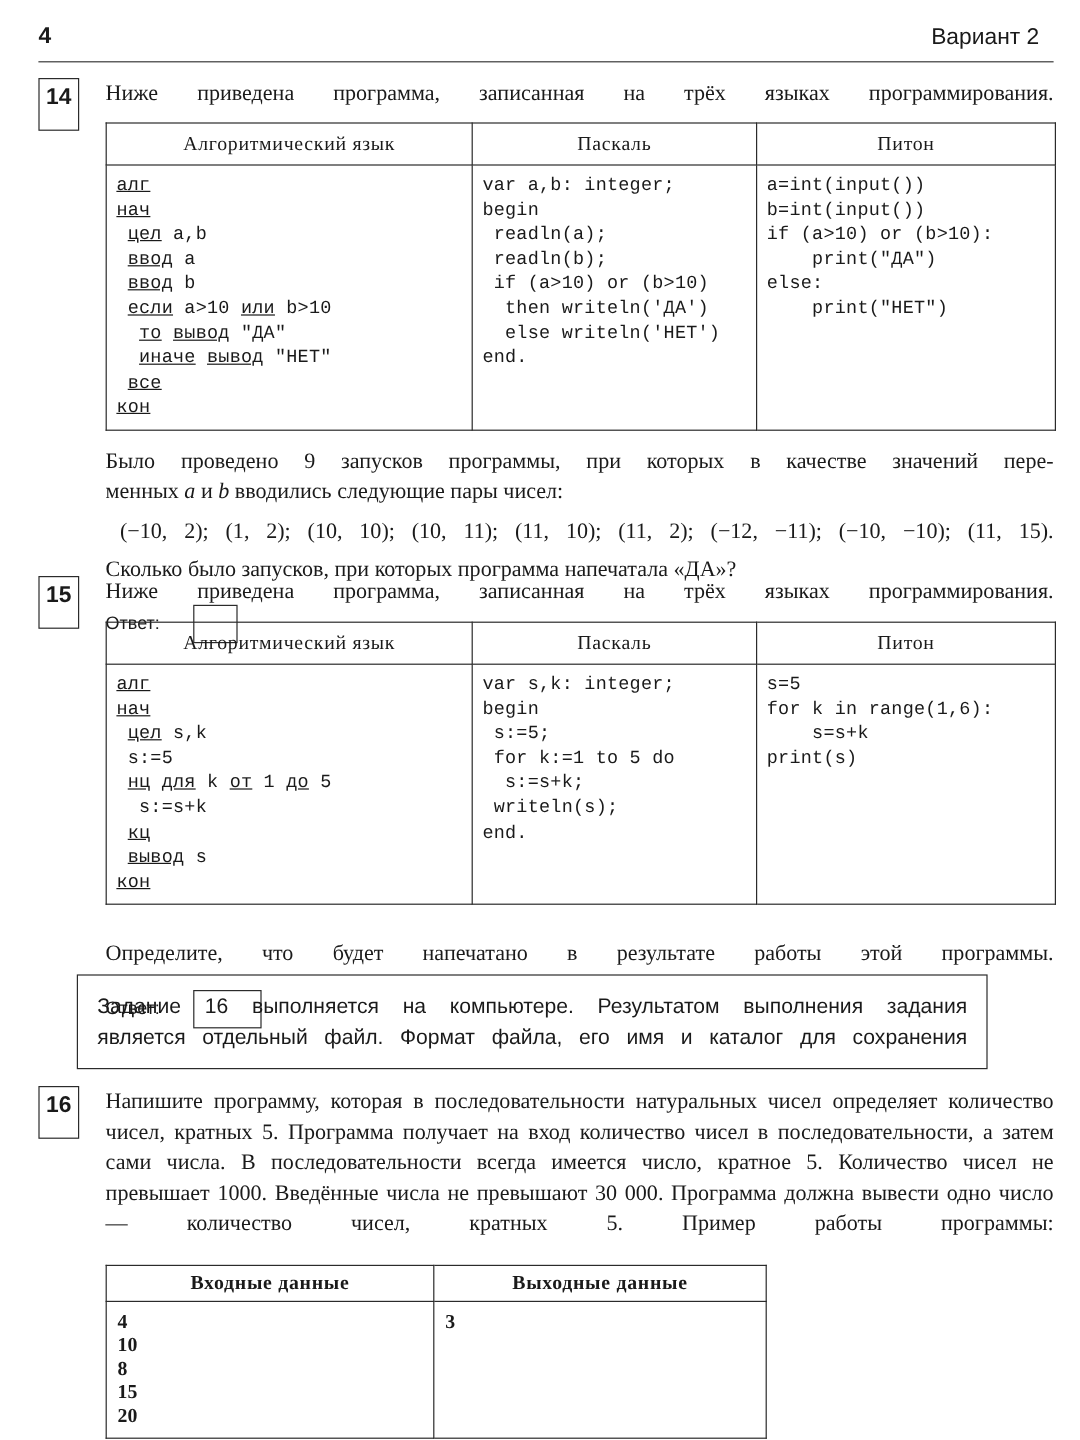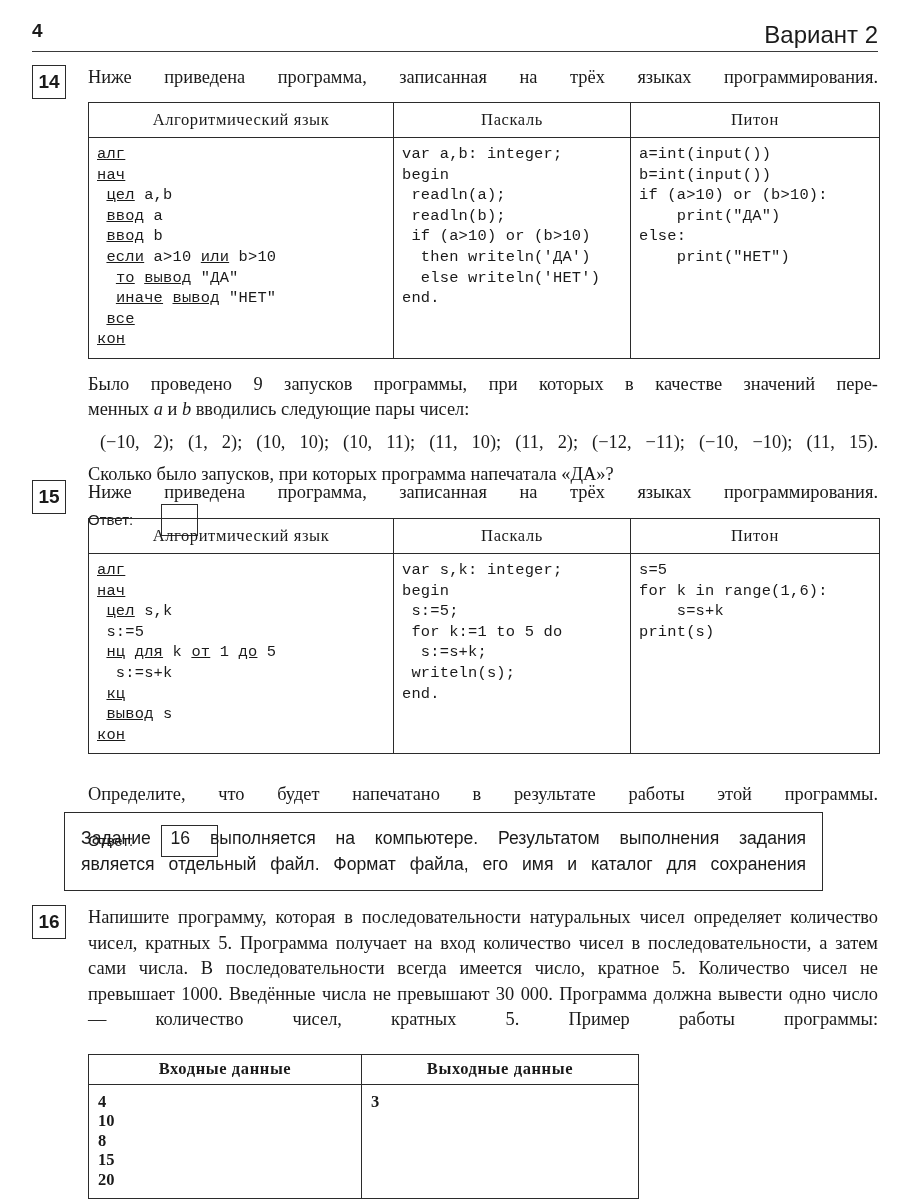--- a/index.html
+++ b/index.html
@@ -36,23 +36,23 @@
   .runhead .folio {
     position: absolute;
     left: 0; top: 0;
     font-family: "Liberation Sans", "DejaVu Sans", sans-serif;
     font-weight: bold;
     font-size: 19px;
     letter-spacing: 0px;
   }
   .runhead .variant {
     position: absolute;
-    right: 0; top: 1px;
-    font-family: "Liberation Sans", "DejaVu Sans", sans-serif;
-    font-size: 24px;
+    right: 12px; top: 1px;
+    font-family: "Liberation Sans", "DejaVu Sans", sans-serif;
+    font-size: 19px;
   }
   .runhead .rule {
     position: absolute;
     left: 0;
     top: 31px;
     width: 846px;
     height: 1px;
     background: #3a3a3a;
   }
 
@@ -60,21 +60,21 @@
   .task {
     position: absolute;
     left: 32px;
     width: 846px;
   }
   .tasknum {
     position: absolute;
     left: 0;
     top: 0;
     width: 34px;
-    height: 34px;
+    height: 44px;
     border: 1.6px solid #2b2b2b;
     box-sizing: border-box;
     font-family: "Liberation Sans", "DejaVu Sans", sans-serif;
     font-weight: bold;
     font-size: 19px;
     line-height: 32px;
     text-align: center;
   }
   .taskbody {
     position: absolute;

